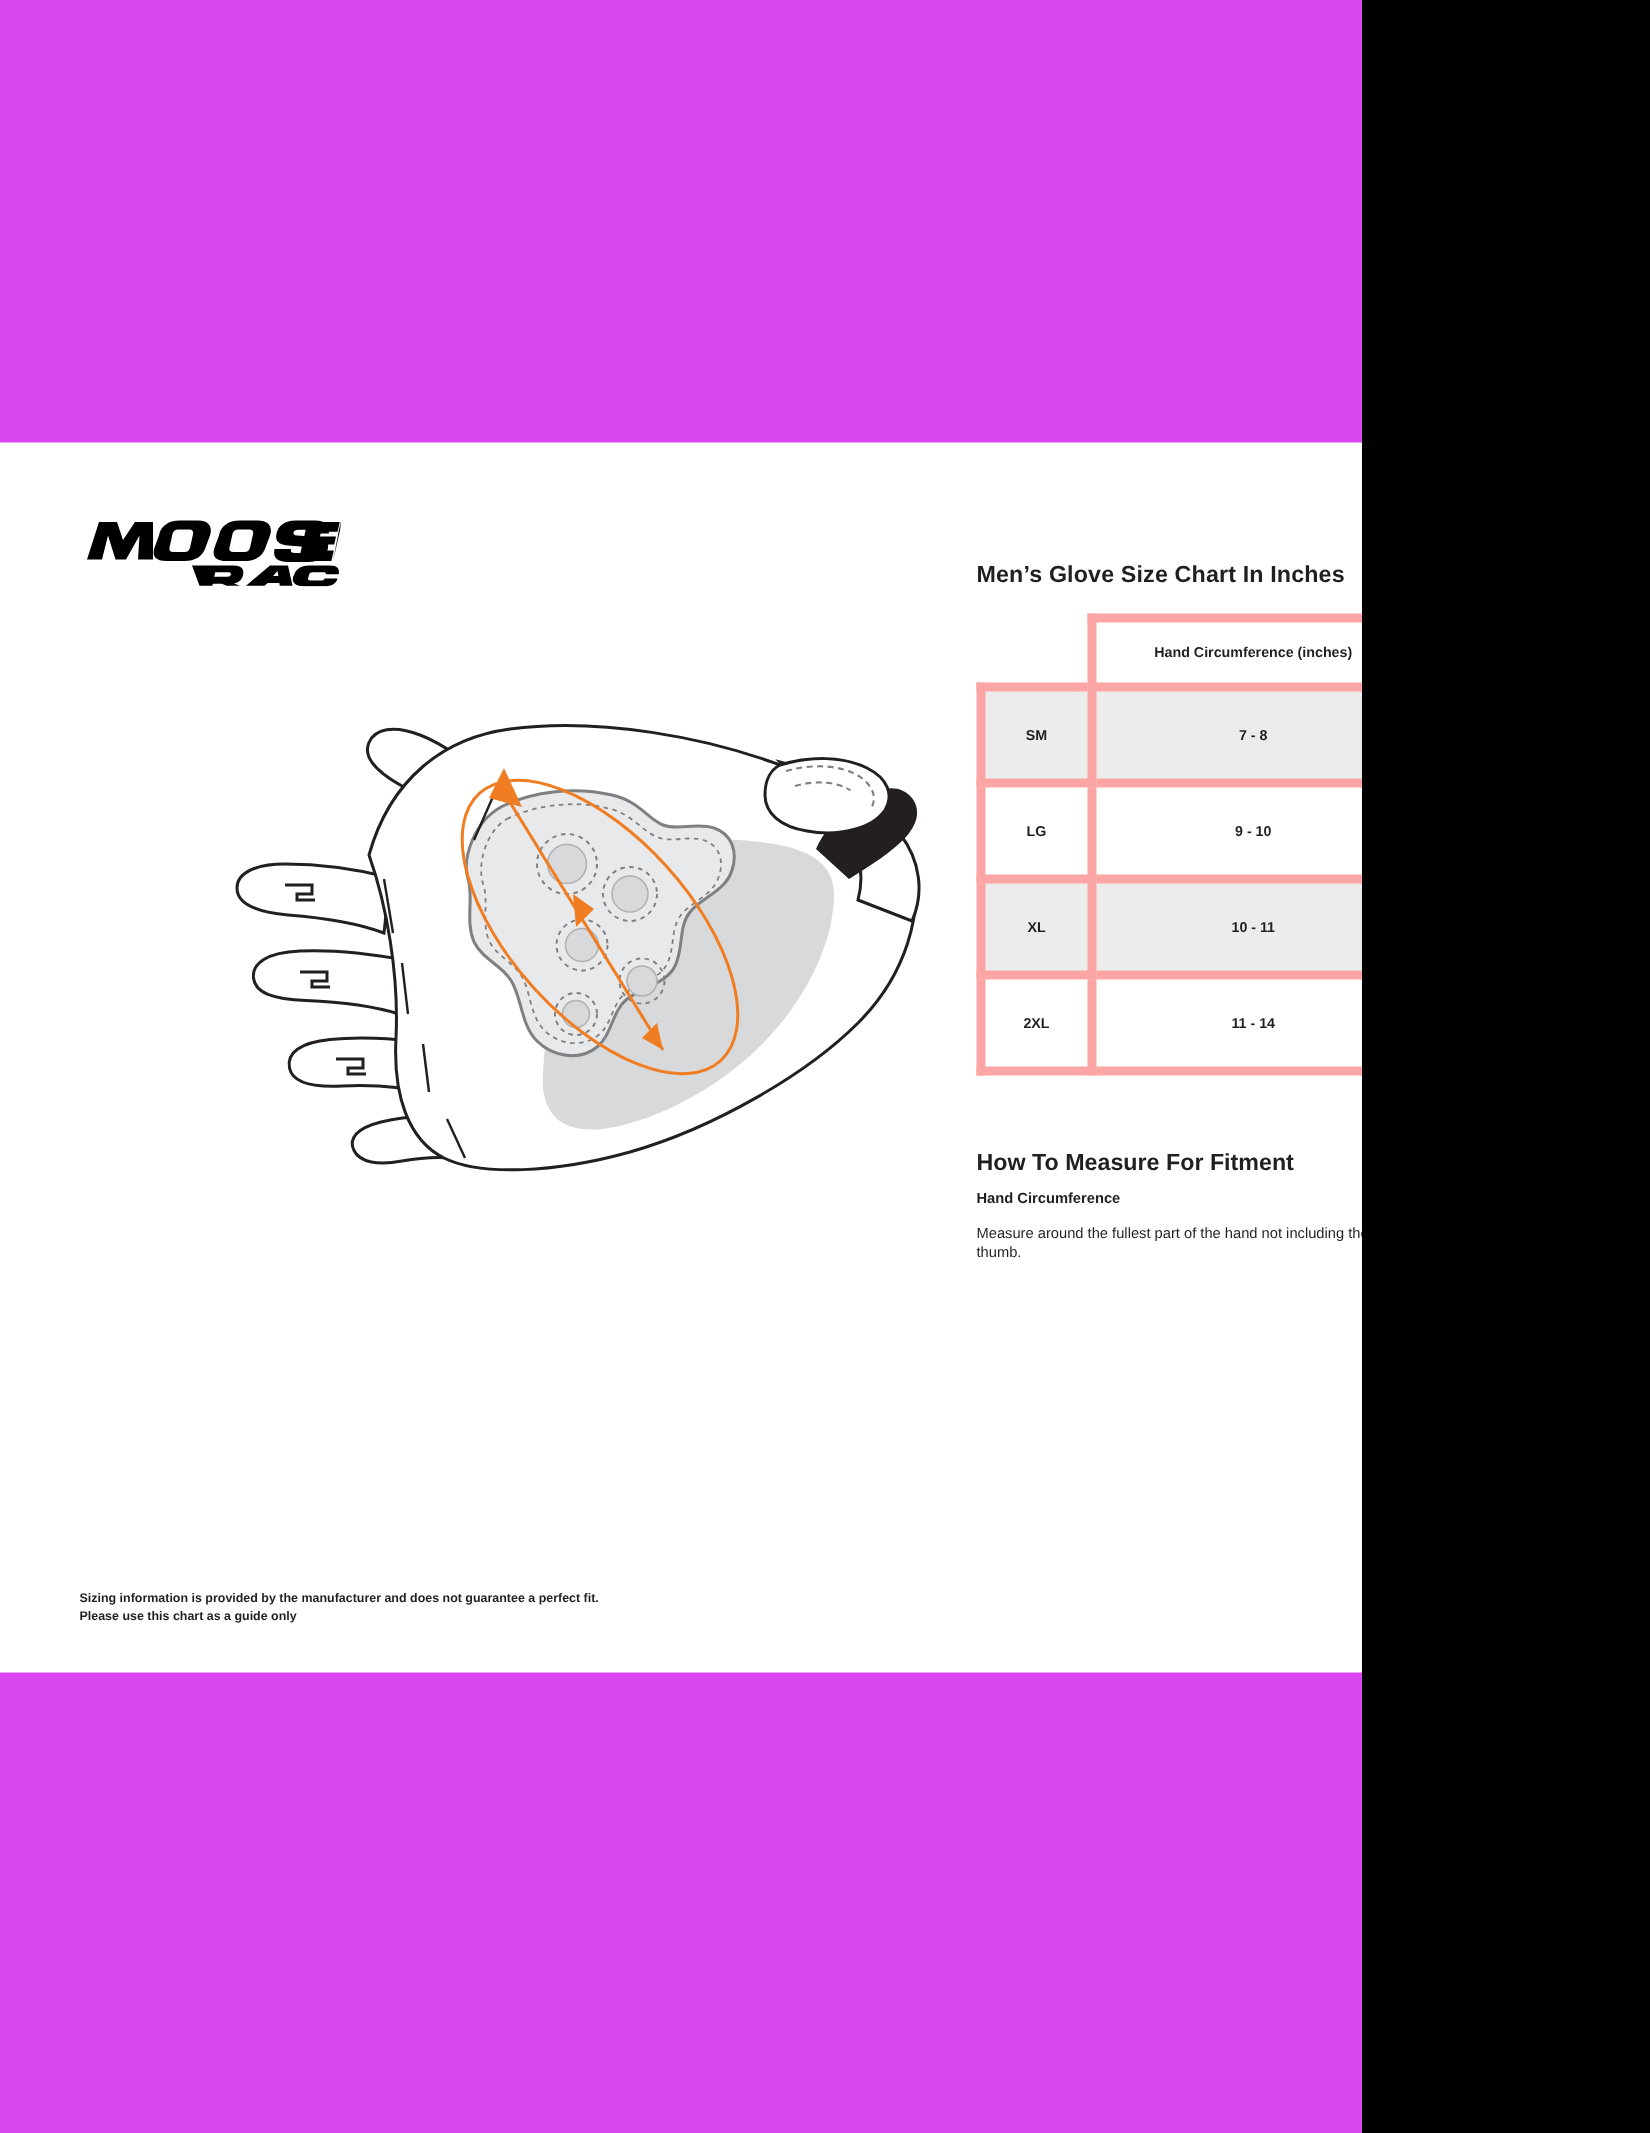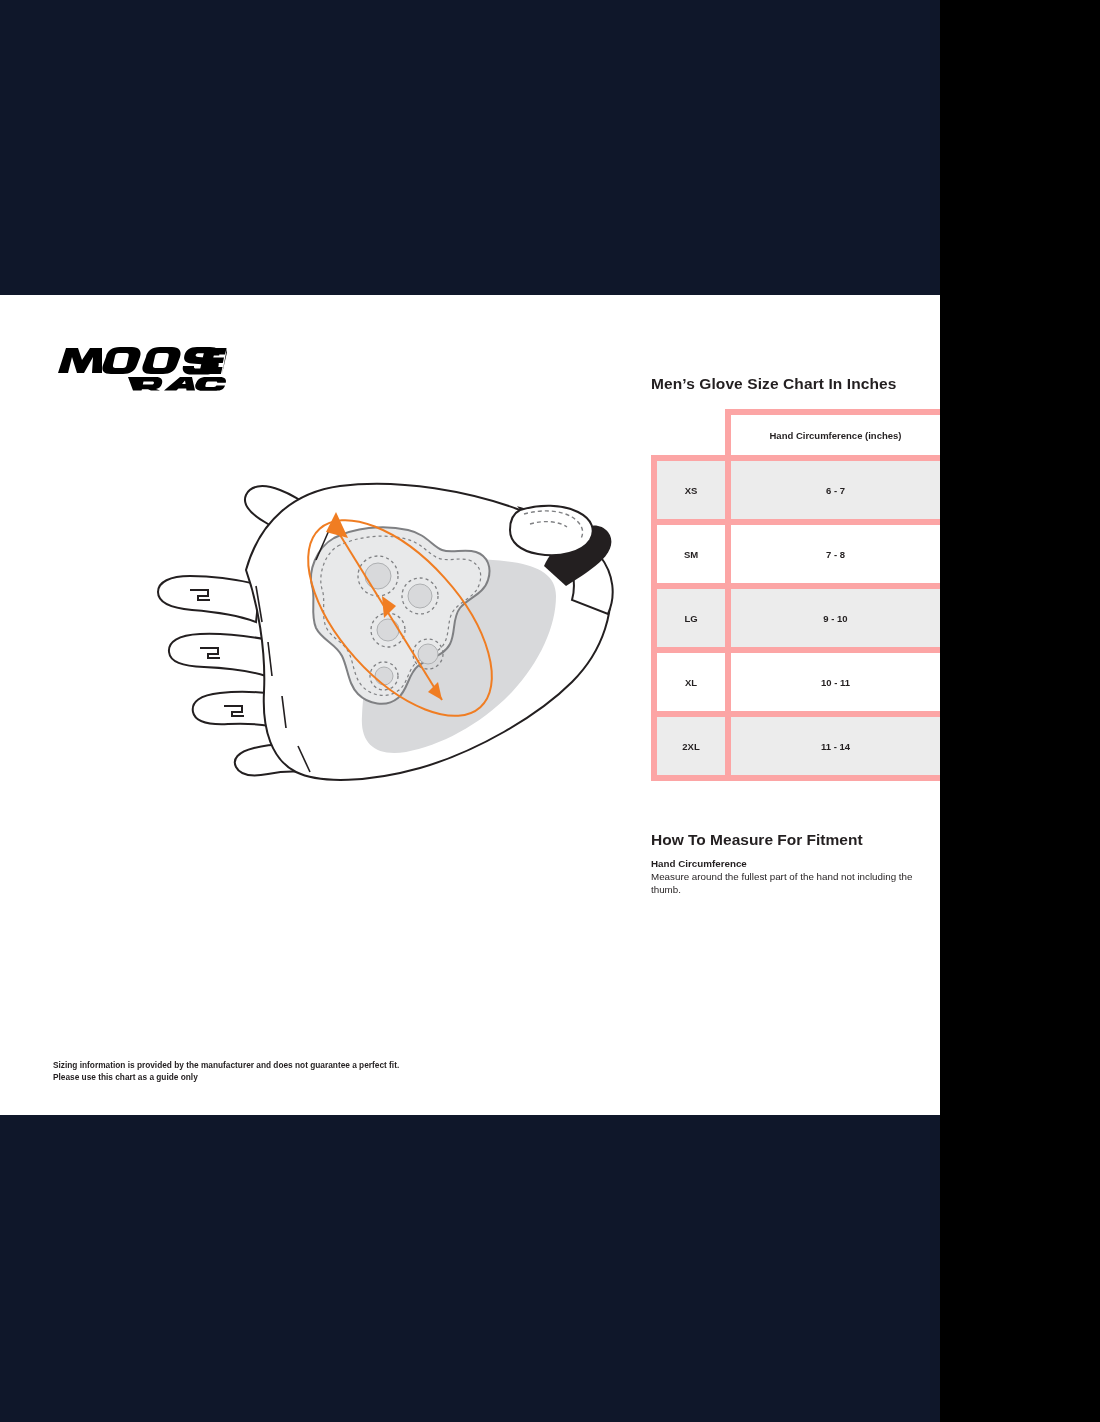--- a/index.html
+++ b/index.html
@@ -10,23 +10,22 @@
   body {
     width: 1100px;
     height: 1422px;
     font-family: "Liberation Sans", sans-serif;
     -webkit-font-smoothing: antialiased;
   }
   .page {
     position: relative;
     width: 908px;
     height: 1422px;
-    background: #0f172a;
+    background: #d946ef;
     overflow: hidden;
-    padding-left: 32px;
   }
   .sheet {
     position: absolute;
     left: 0;
     top: 295px;
     width: 1100px;
     height: 820px;
     background: #ffffff;
   }
 
@@ -107,21 +106,21 @@
   .measure h2 {
     font-size: 15.5px;
     font-weight: bold;
     color: #231f20;
     margin: 4px 0 9px 0;
   }
   .measure h3 {
     font-size: 9.8px;
     font-weight: bold;
     color: #231f20;
-    margin: 0 0 2px 0;
+    margin: 0 0 12px 0;
   }
   .measure p {
     font-size: 9.8px;
     font-weight: normal;
     color: #231f20;
     margin: 0;
     line-height: 1.28;
     width: 285px;
   }
 
@@ -319,24 +318,20 @@
             <col class="c2">
           </colgroup>
         <thead>
           <tr>
             <th class="hdr-blank"></th>
             <th class="hdr-col">Hand Circumference (inches)</th>
           </tr>
         </thead>
         <tbody>
           <tr>
-            <td>XS</td>
-            <td>6 - 7</td>
-          </tr>
-          <tr>
             <td>SM</td>
             <td>7 - 8</td>
           </tr>
           <tr>
             <td>LG</td>
             <td>9 - 10</td>
           </tr>
           <tr>
             <td>XL</td>
             <td>10 - 11</td>

